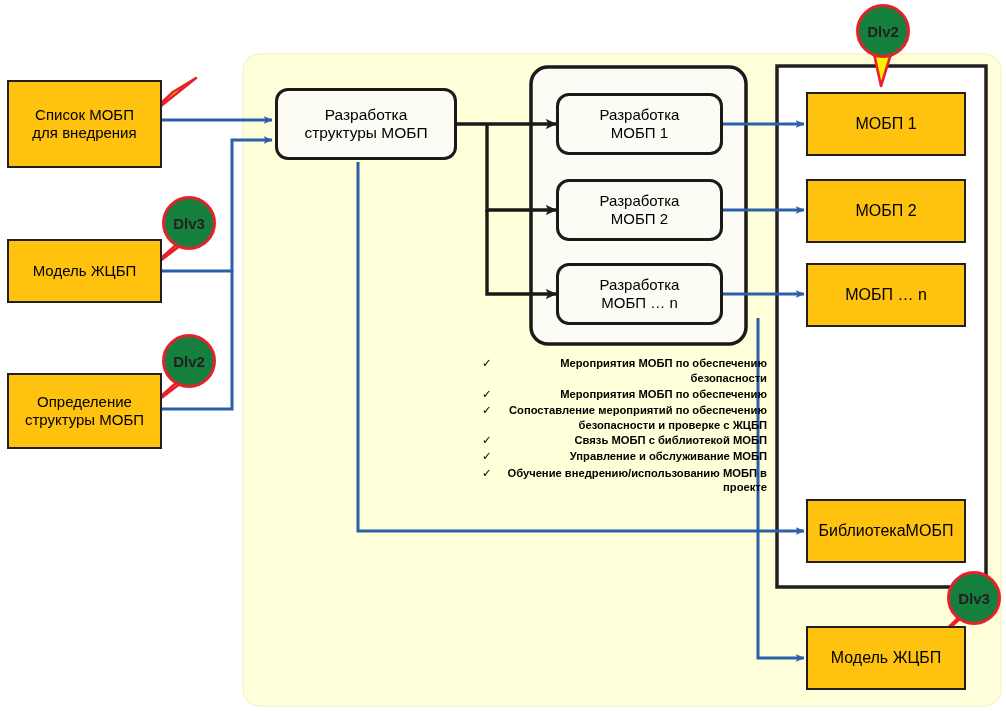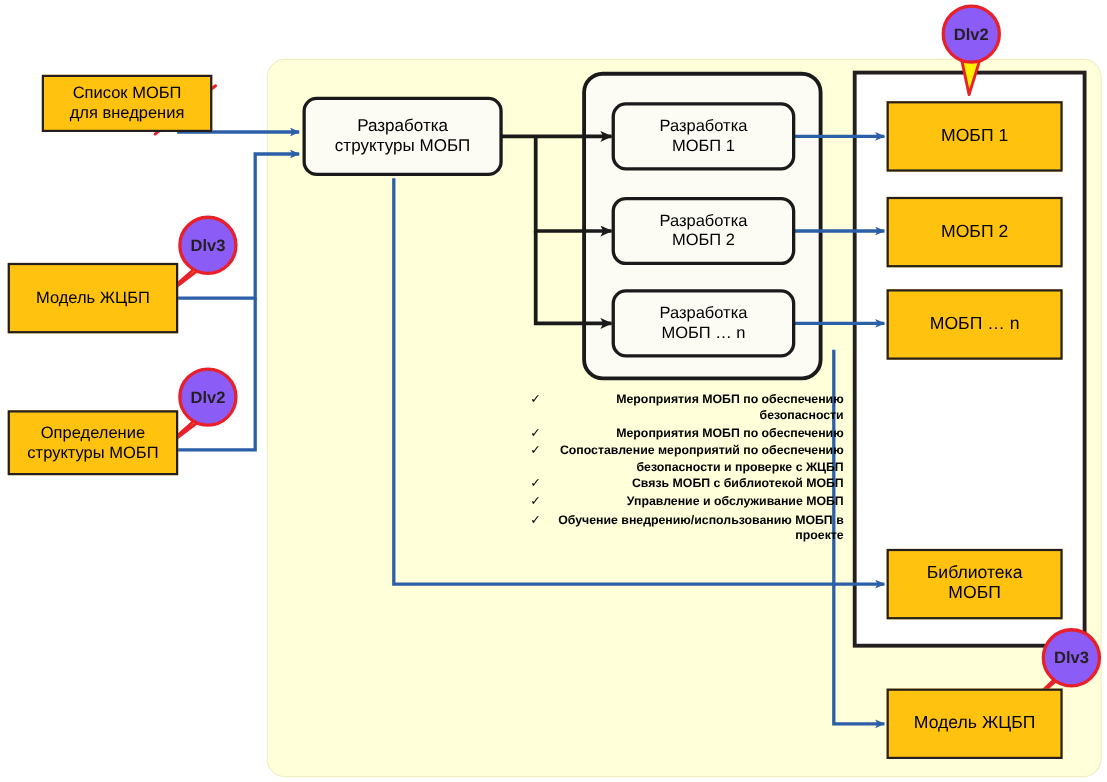--- a/index.html
+++ b/index.html
@@ -22,21 +22,21 @@
            font-size:15px;}
 
   .checklist{position:absolute;font-size:11.2px;line-height:1.32;color:#000;
              font-weight:bold;}
   .checklist .li{display:flex;align-items:flex-start;margin-bottom:1px;}
   .checklist .ck{flex:0 0 auto;width:11px;font-size:11.5px;font-weight:400;
                  line-height:1.32;}
   .checklist .tx{flex:1 1 auto;text-align:right;}
 
   .callout{position:absolute;width:54px;height:54px;border-radius:50%;
-           background:#8b5cf6;border:3px solid #E8202A;box-sizing:border-box;
+           background:#15803d;border:3px solid #E8202A;box-sizing:border-box;
            display:flex;align-items:center;justify-content:center;
            font-size:15px;font-weight:bold;color:#231f20;z-index:40;}
 </style>
 </head>
 <body>
 
 <div id="stage">
 
   <svg id="canvas" viewBox="0 0 1006 711" xmlns="http://www.w3.org/2000/svg">
     <defs>
@@ -82,30 +82,30 @@
 
     <g>
       <path d="M173,92 L196,78 L141,122 Z" fill="#FFF000" stroke="#E8202A" stroke-width="2.6" stroke-linejoin="round"></path>
       <path d="M176,245 L198,232 L143,274 Z" fill="#FFF000" stroke="#E8202A" stroke-width="2.6" stroke-linejoin="round"></path>
       <path d="M176,383 L198,370 L143,412 Z" fill="#FFF000" stroke="#E8202A" stroke-width="2.6" stroke-linejoin="round"></path>
       <path d="M872,44 L894,44 L881,86 Z" fill="#FFF000" stroke="#E8202A" stroke-width="2.6" stroke-linejoin="round"></path>
       <path d="M961,618 L977,600 L931,644 Z" fill="#FFF000" stroke="#E8202A" stroke-width="2.6" stroke-linejoin="round"></path>
     </g>
   </svg>
 
-  <div class="nodeBox orange" style="left:7px;top:68px;width:155px;height:52px;flex-direction:column;margin-left:31px;">
+  <div class="nodeBox orange" style="left:7px;top:80px;width:155px;height:88px;flex-direction:column;">
     <span>Список МОБП</span>
     <span>для внедрения</span>
   </div>
 
   <div class="nodeBox orange" style="left:7px;top:239px;width:155px;height:64px;">
     <span>Модель ЖЦБП</span>
   </div>
 
-  <div class="nodeBox orange" style="left:7px;top:373px;width:155px;height:59px;flex-direction:column;">
+  <div class="nodeBox orange" style="left:7px;top:373px;width:155px;height:76px;flex-direction:column;">
     <span>Определение</span>
     <span>структуры МОБП</span>
   </div>
 
   <div class="nodeBox proc" style="left:275px;top:88px;width:182px;height:72px;flex-direction:column;">
     <span>Разработка</span>
     <span>структуры МОБП</span>
   </div>
 
   <div class="nodeBox procsm" style="left:556px;top:93px;width:167px;height:62px;flex-direction:column;">
@@ -155,21 +155,21 @@
   </div>
 
   <div class="nodeBox orange big" style="left:806px;top:179px;width:160px;height:64px;">
     <span>МОБП 2</span>
   </div>
 
   <div class="nodeBox orange big" style="left:806px;top:263px;width:160px;height:64px;">
     <span>МОБП … n</span>
   </div>
 
-  <div class="nodeBox orange big" style="left:806px;top:499px;width:160px;height:64px;flex-direction:column;">
+  <div class="nodeBox orange big" style="left:806px;top:499px;width:160px;height:64px;flex-direction:row;">
     <span>Библиотека</span>
     <span>МОБП</span>
   </div>
 
   <div class="nodeBox orange big" style="left:806px;top:626px;width:160px;height:64px;">
     <span>Модель ЖЦБП</span>
   </div>
 
   <div class="callout" style="left:162px;top:196px;">
     <span>Dlv3</span>

